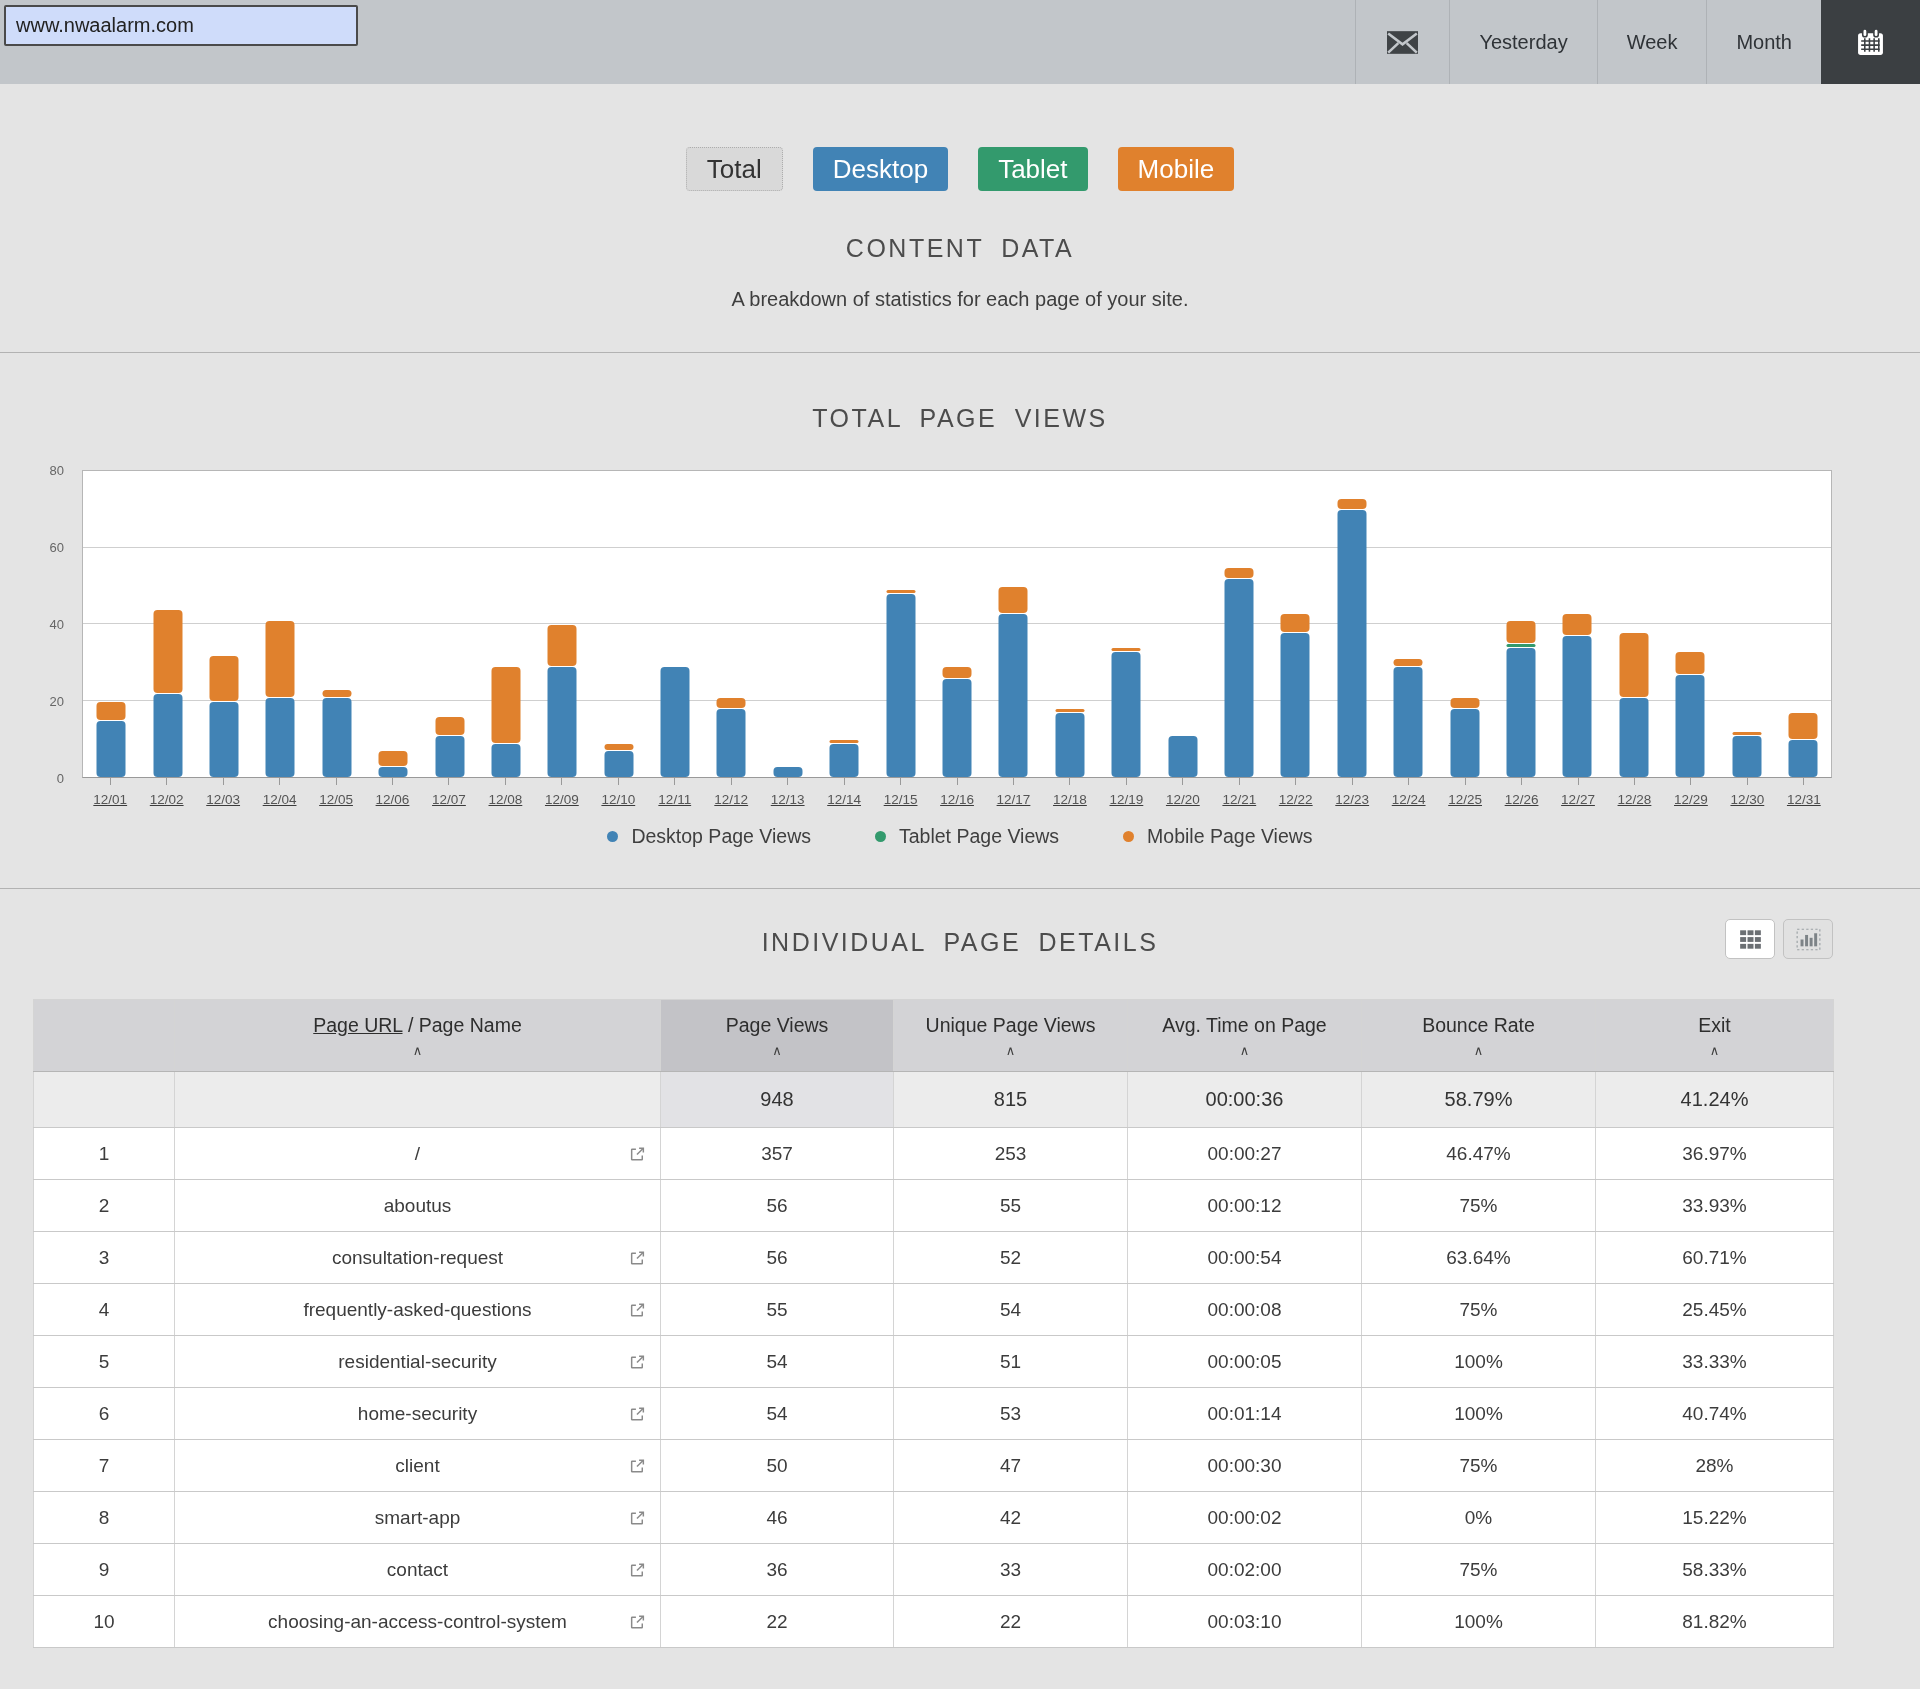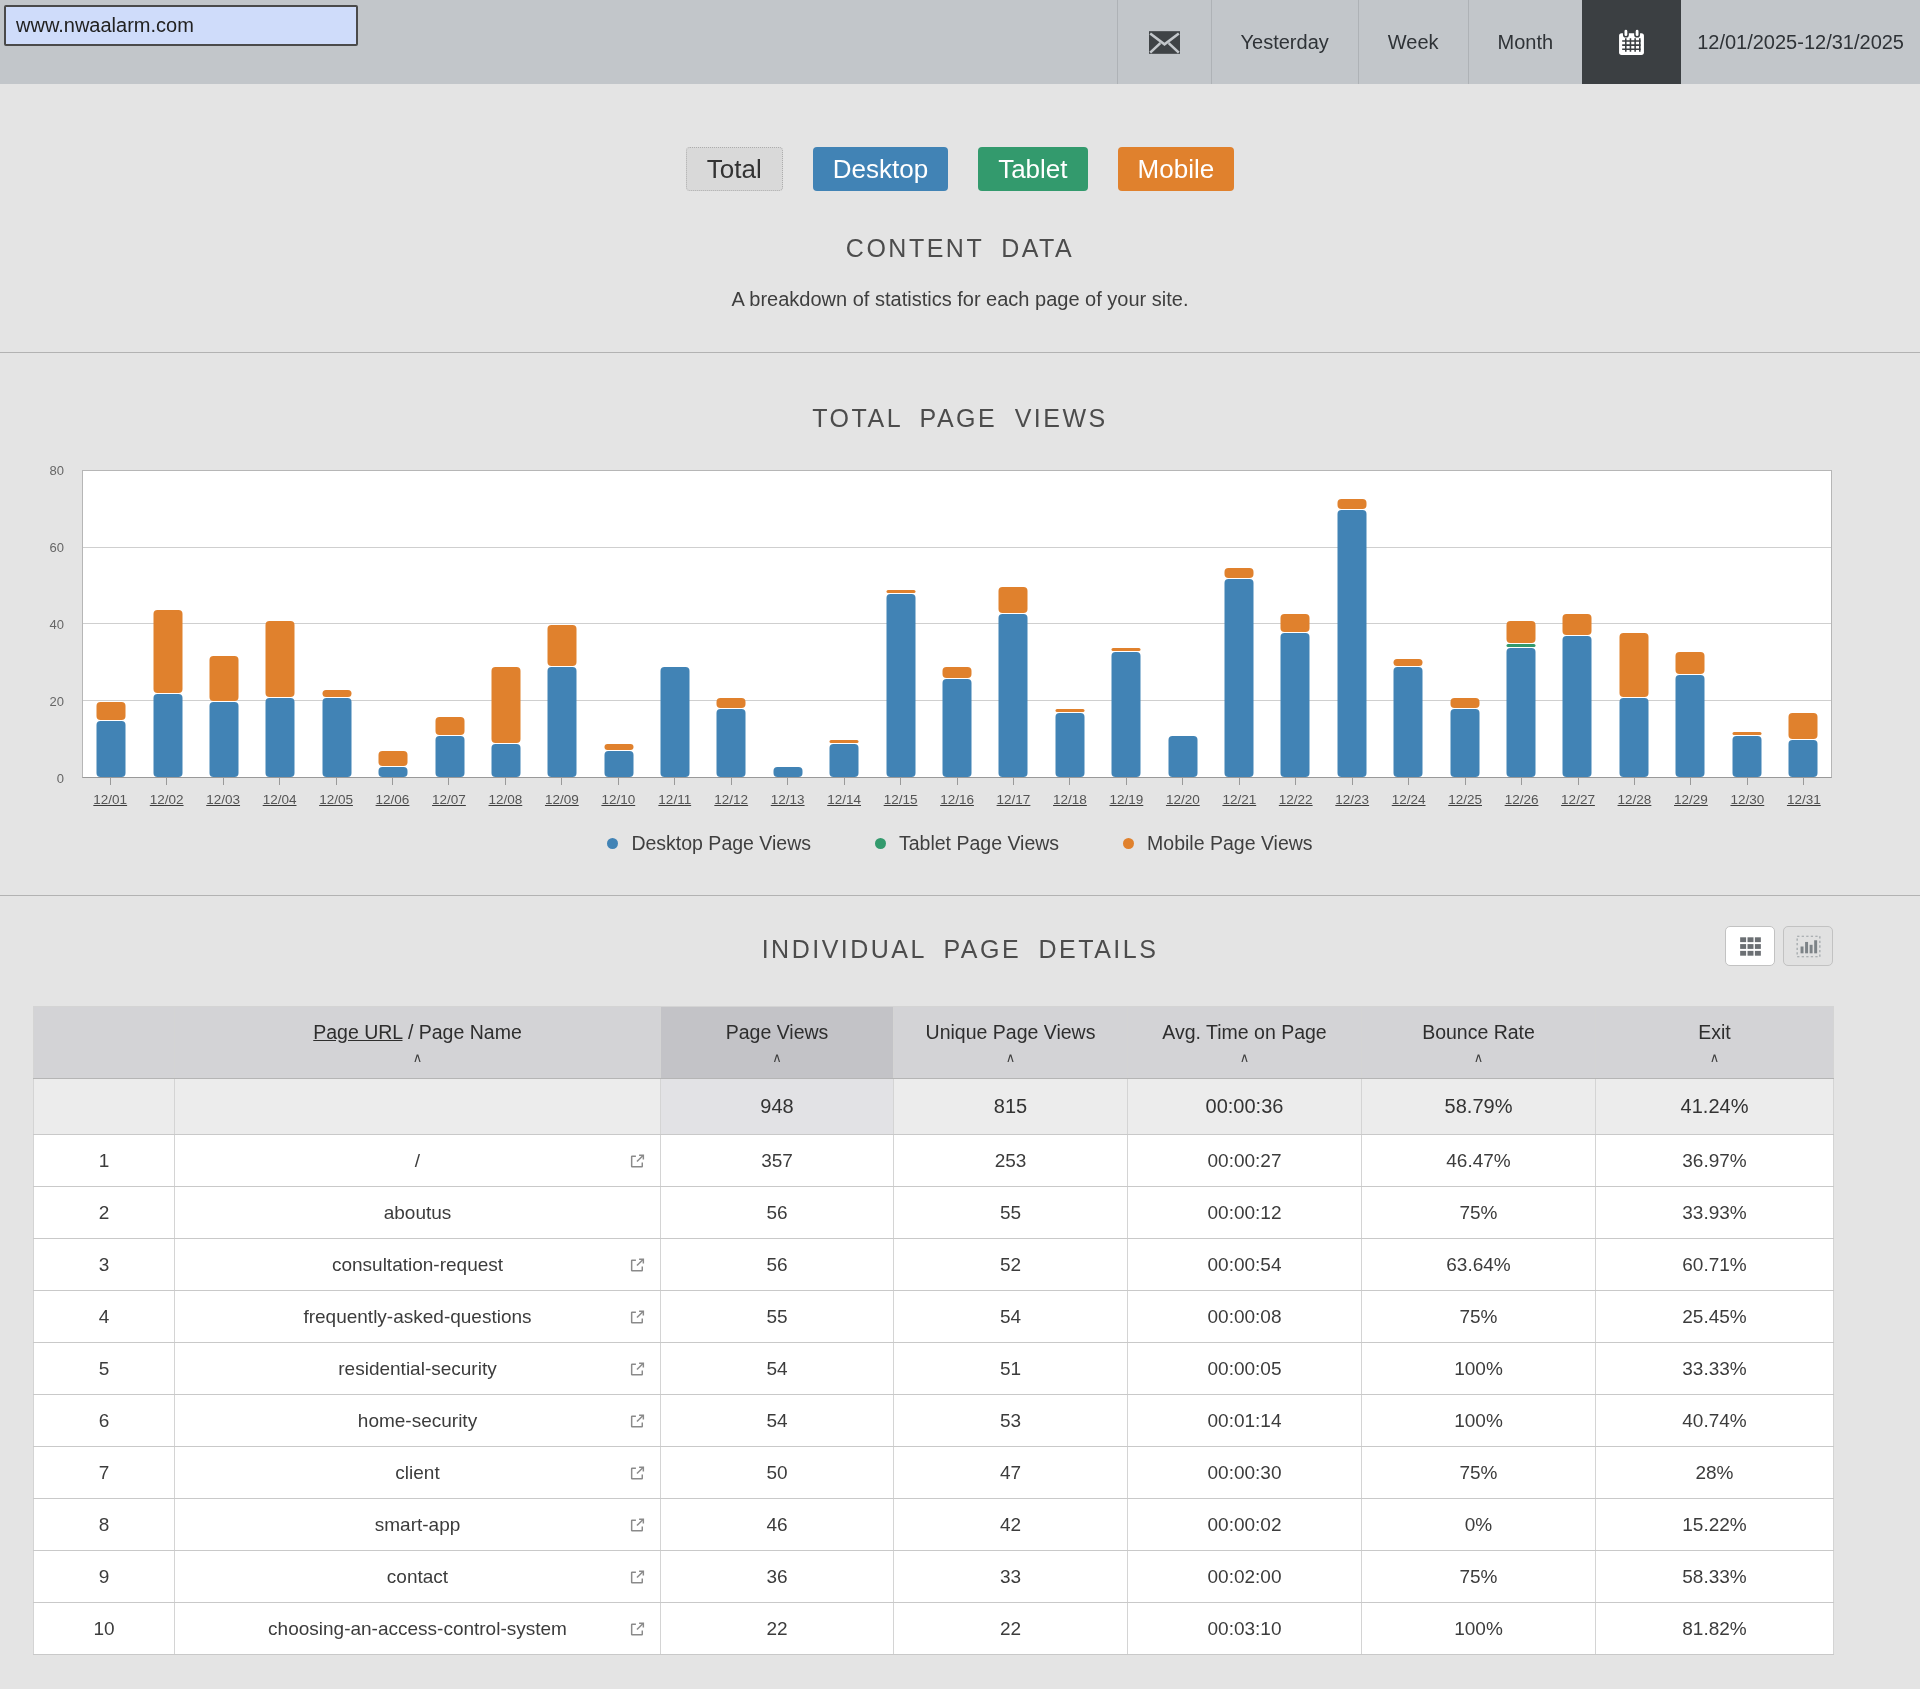--- a/index.html
+++ b/index.html
@@ -68,21 +68,21 @@
   .bar-slot { flex: 1 1 0; position: relative; }
   .bar {
     position: absolute; bottom: 0; left: 50%; transform: translateX(-50%);
     width: 29px; display: flex; flex-direction: column-reverse; gap: 1px;
   }
   .seg { width: 100%; border-radius: 4px; }
   .x-row { display: flex; margin: 0 88px 0 82px; text-decoration: underline; }
   .x-slot { flex: 1 1 0; display: flex; flex-direction: column; align-items: center; }
   .x-tick { width: 1px; height: 7px; background: #9a9a9a; }
   .x-label { margin-top: 7px; font-size: 13.5px; color: #555; }
-  .legend { display: flex; justify-content: center; gap: 64px; margin-top: 25px; }
+  .legend { display: flex; justify-content: center; gap: 64px; margin-top: 18px; }
   .legend-item { display: flex; align-items: center; gap: 13px; font-size: 19.5px; color: #3f3f3f; }
   .dot { width: 11px; height: 11px; border-radius: 50%; }
   .divider2 { border: none; border-top: 1px solid #b2b2b2; margin-top: 40px; }
 
   
   .details-head { position: relative; }
   .details-title { padding-top: 39px; }
   .view-toggles { position: absolute; right: 87px; top: 30px; display: flex; gap: 8px; }
   .toggle-btn {
     width: 50px; height: 40px; border-radius: 5px; border: 1px solid #c2c2c2;
@@ -135,21 +135,20 @@
     <button class="calendar-btn">
       <span style="line-height:0">
         <svg viewBox="0 0 26 27" width="27" height="28">
             <rect x="1" y="5" width="24" height="21" rx="2.5" fill="#fff"></rect>
             <rect x="5.5" y="1" width="4.2" height="7.5" rx="2.1" fill="#fff" stroke="#3b3f42" stroke-width="1.5"></rect>
             <rect x="16.3" y="1" width="4.2" height="7.5" rx="2.1" fill="#fff" stroke="#3b3f42" stroke-width="1.5"></rect>
             <path d="M4 12.5h18M4 16.5h18M4 20.5h18M7.5 10v13M12 10v13M16.5 10v13M21 10v13" stroke="#3b3f42" stroke-width="1.5" fill="none"></path>
           </svg>
       </span>
     </button>
-    <div class="date-label">12/01/2025-12/31/2025</div>
   </div>
 </div>
 
 <div class="filters">
   <button class="filter-btn" style="background: rgb(217, 217, 217); color: rgb(51, 51, 51);">Total</button>
   <button class="filter-btn" style="background: rgb(65, 131, 181); color: rgb(255, 255, 255);">Desktop</button>
   <button class="filter-btn" style="background: rgb(51, 154, 109); color: rgb(255, 255, 255);">Tablet</button>
   <button class="filter-btn" style="background: rgb(224, 129, 45); color: rgb(255, 255, 255);">Mobile</button>
 </div>
 

